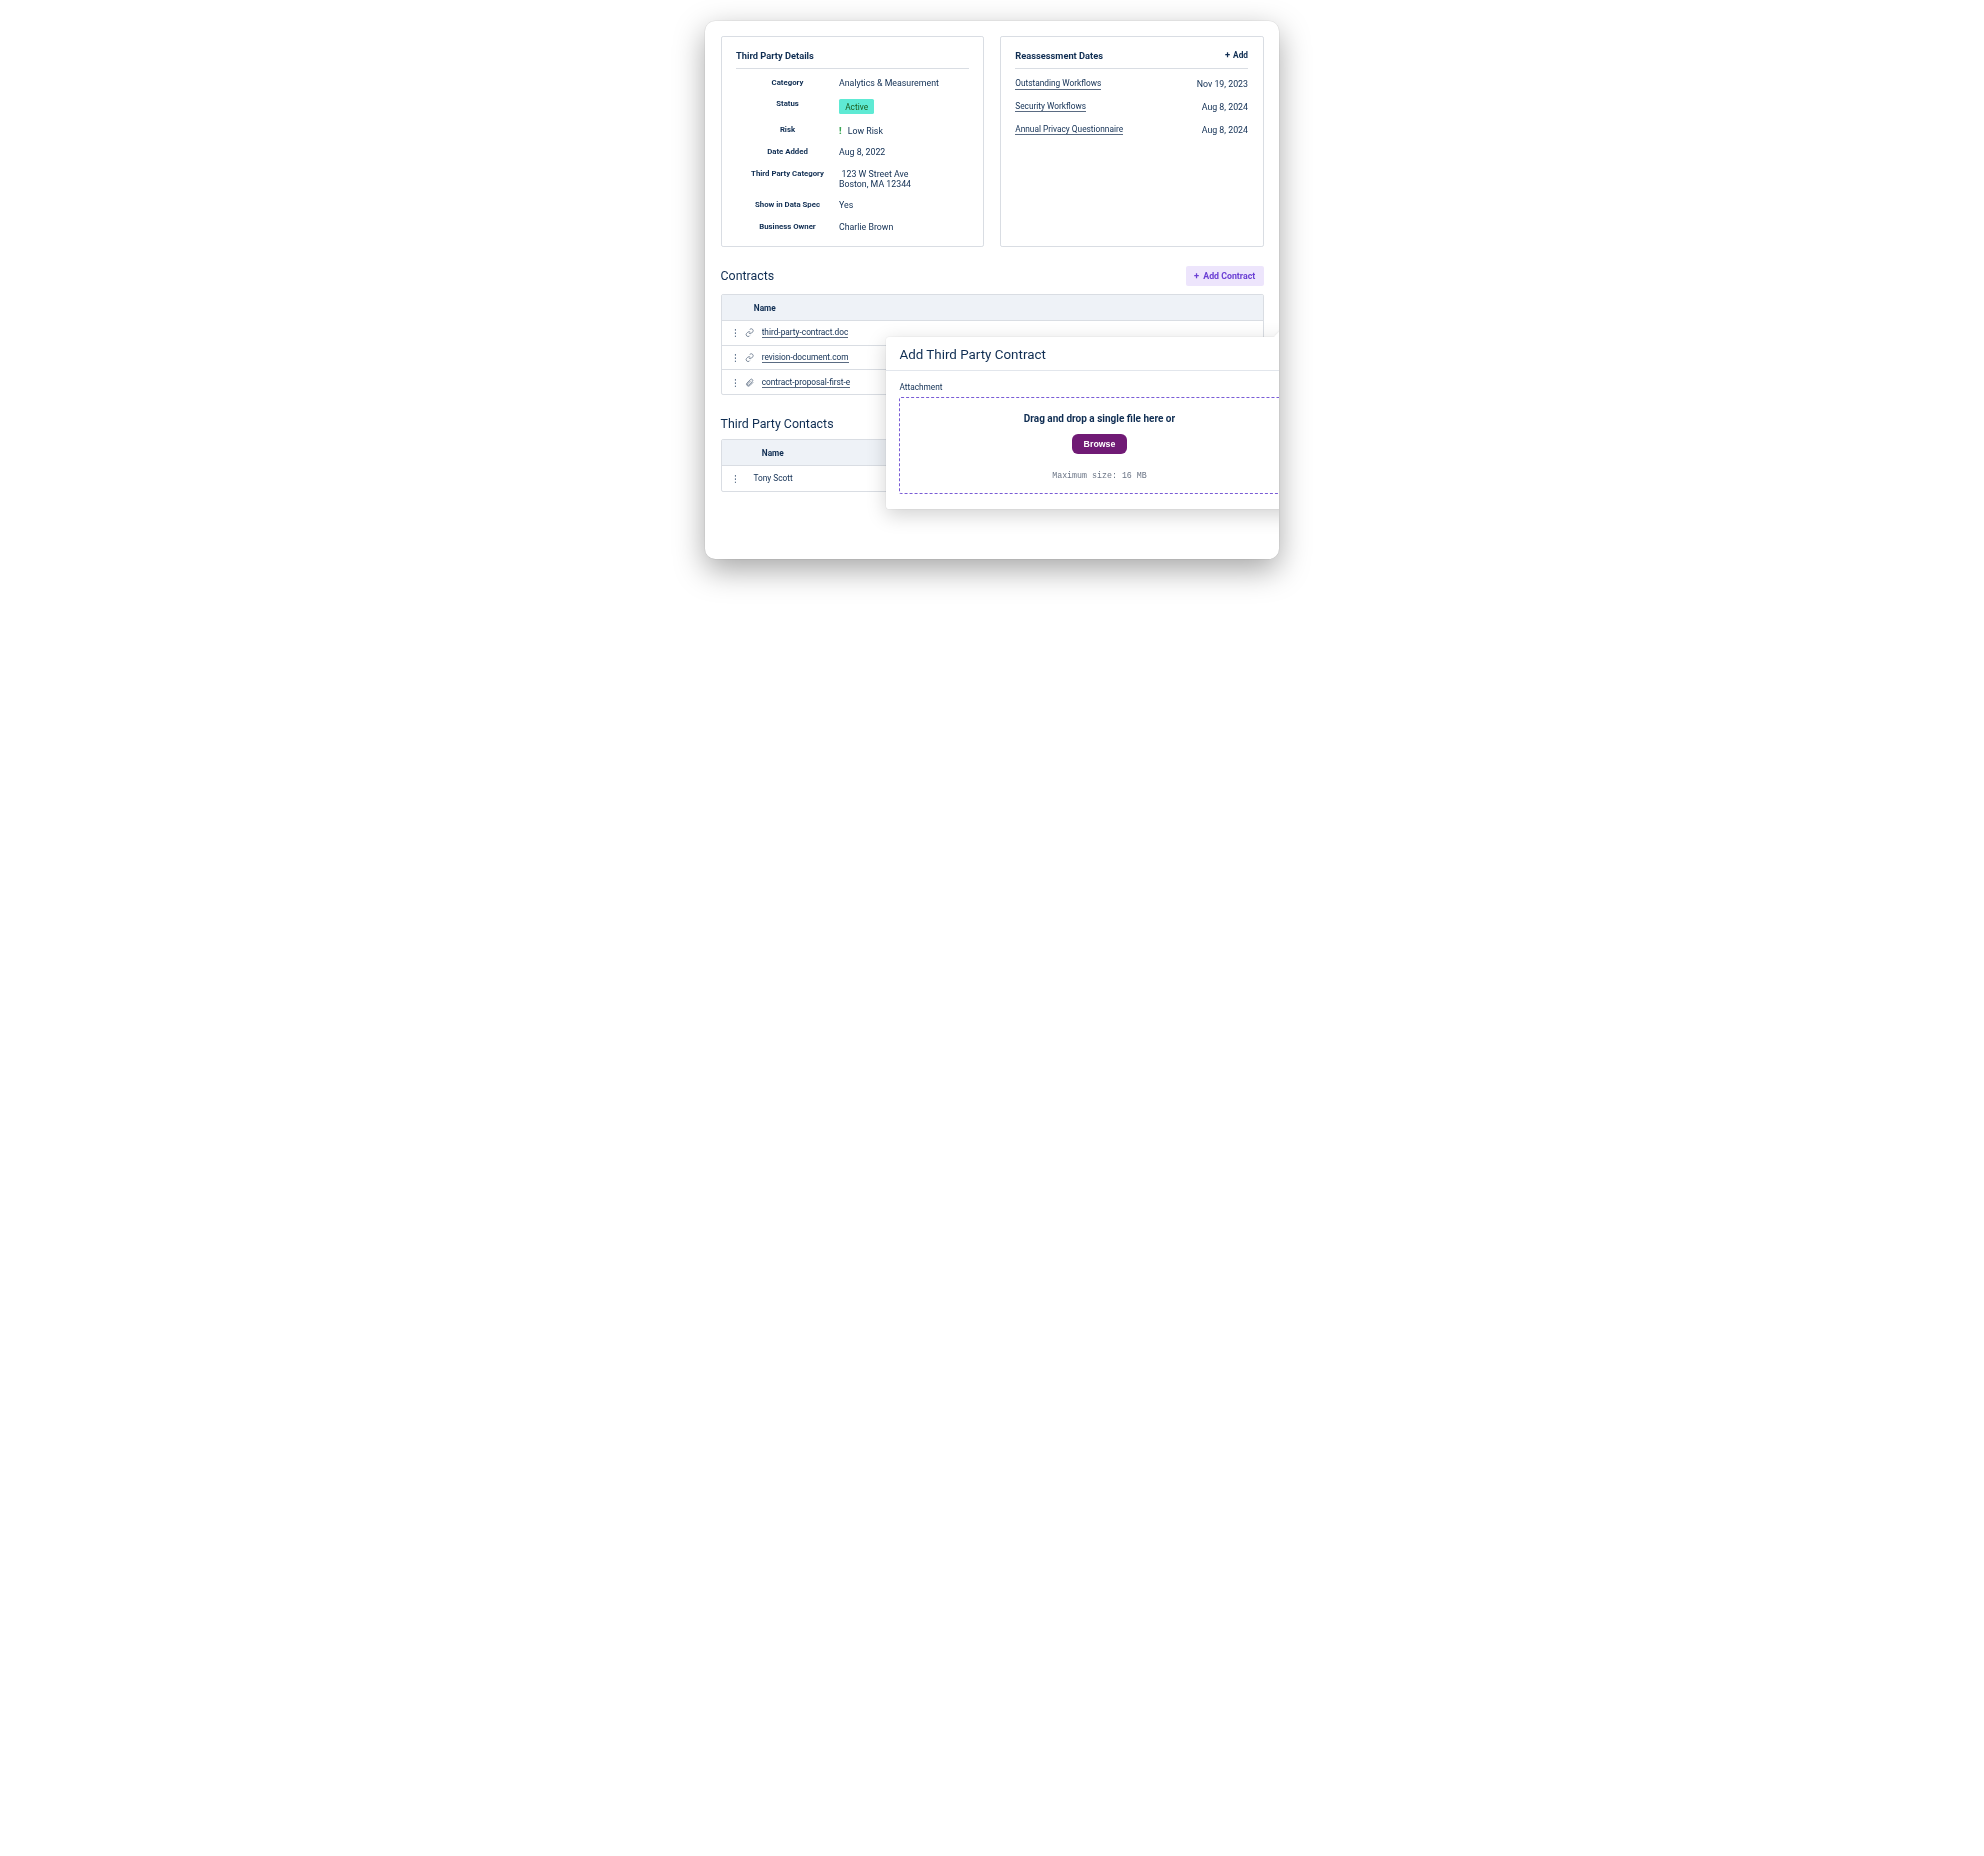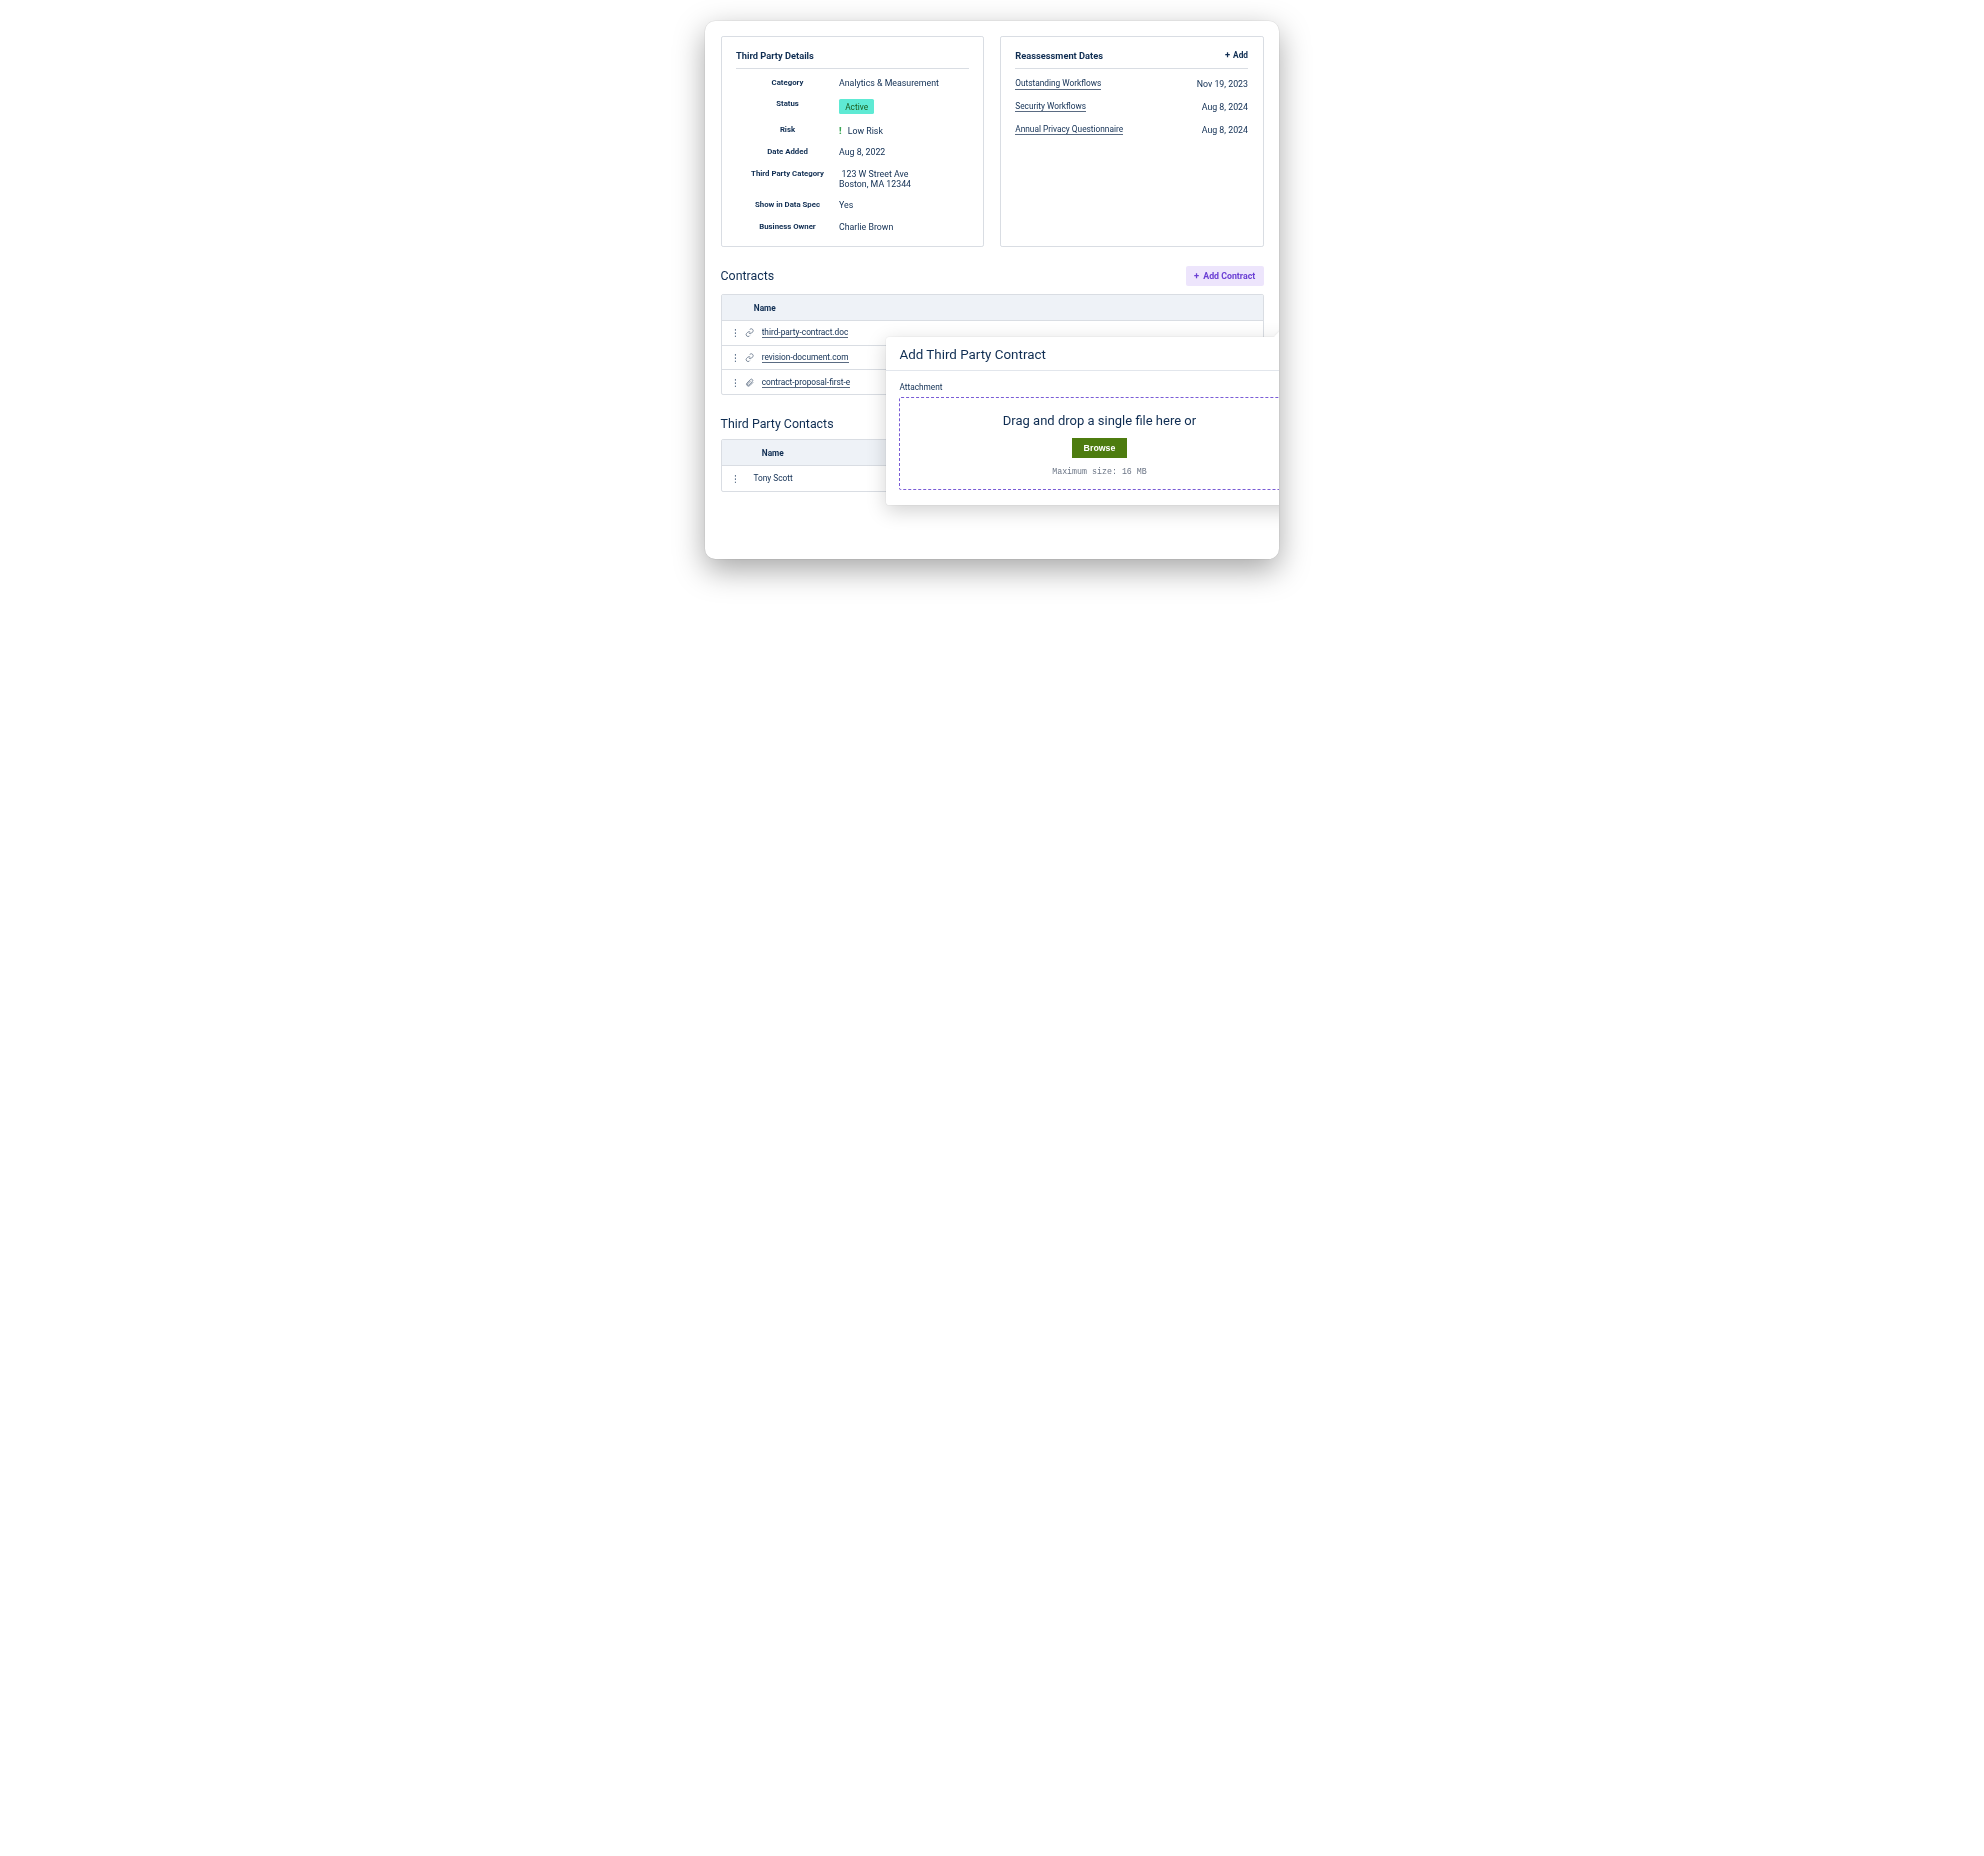--- a/index.html
+++ b/index.html
@@ -238,34 +238,35 @@
     color: #0f2d52;
     margin-bottom: 5.2px;
   }
   .dropzone {
     border: 1px dashed #7a5cd6;
     border-radius: 2.1px;
     padding: 15.5px 10.3px 13.4px;
     text-align: center;
   }
   .drop-text {
-    font-size: 13px;
+    font-size: 10px;
     color: #0f2d52;
     margin-bottom: 9.3px;
+    font-weight: bold;
   }
   .browse-btn {
-    background: #4d7c0f;
+    background: #701a75;
     color: #fff;
     font-weight: 700;
     font-size: 8.8px;
     padding: 5.2px 11.4px;
-    border-radius: 0;
+    border-radius: 6px;
     border: none;
     cursor: pointer;
-    margin-bottom: 9px;
+    margin-bottom: 17px;
   }
   .max-size {
     color: #6a7485;
     font-size: 8.3px;
     font-family: Liberation Mono, monospace;
   }
   svg { display: block; }
 </style>
 </head>
 <body>

